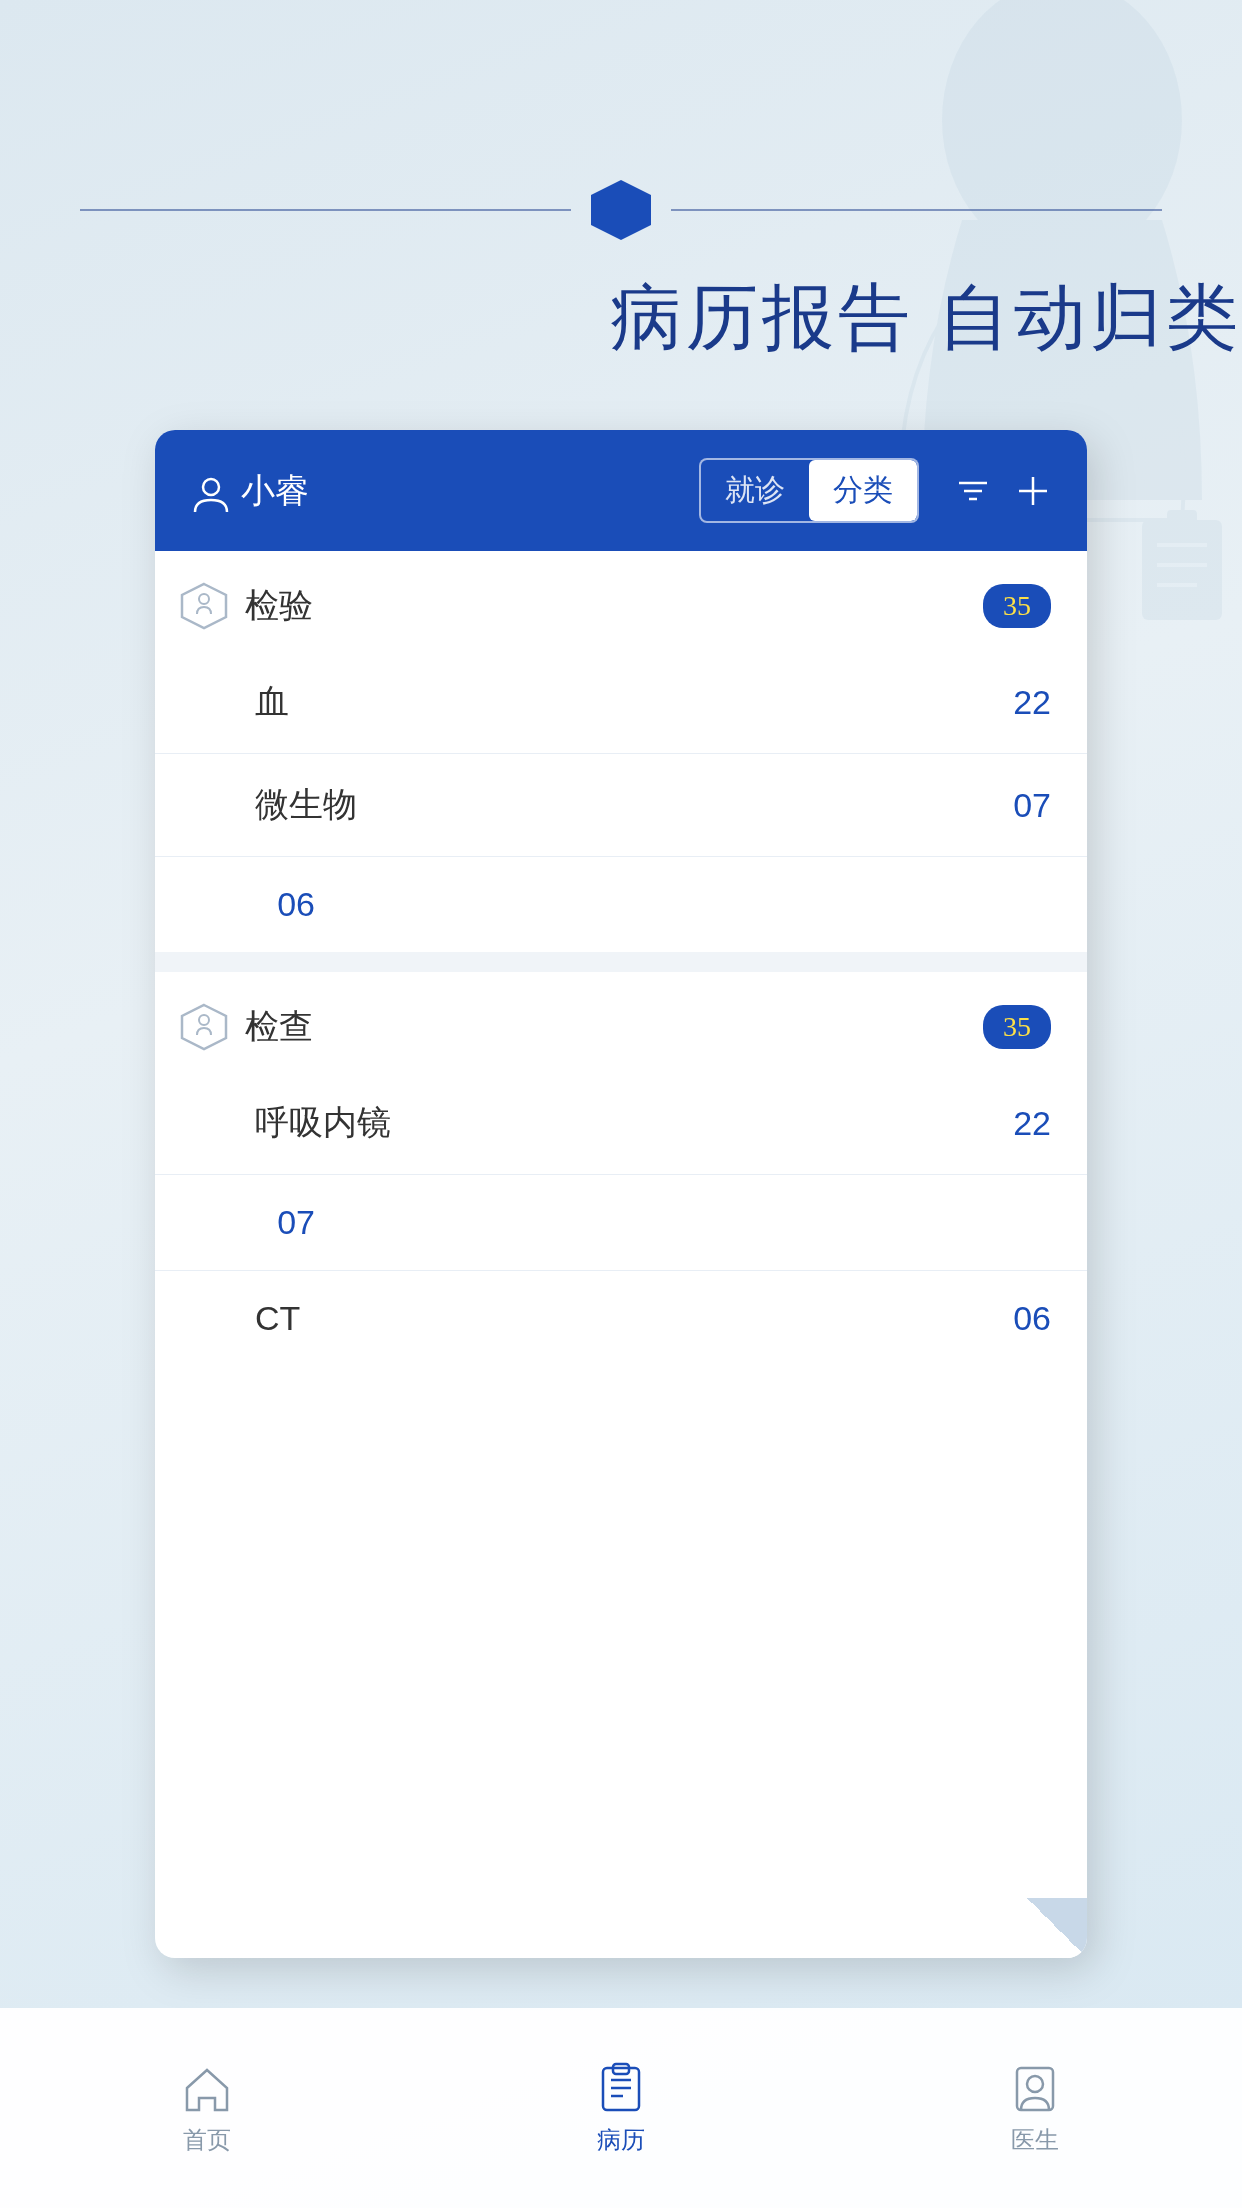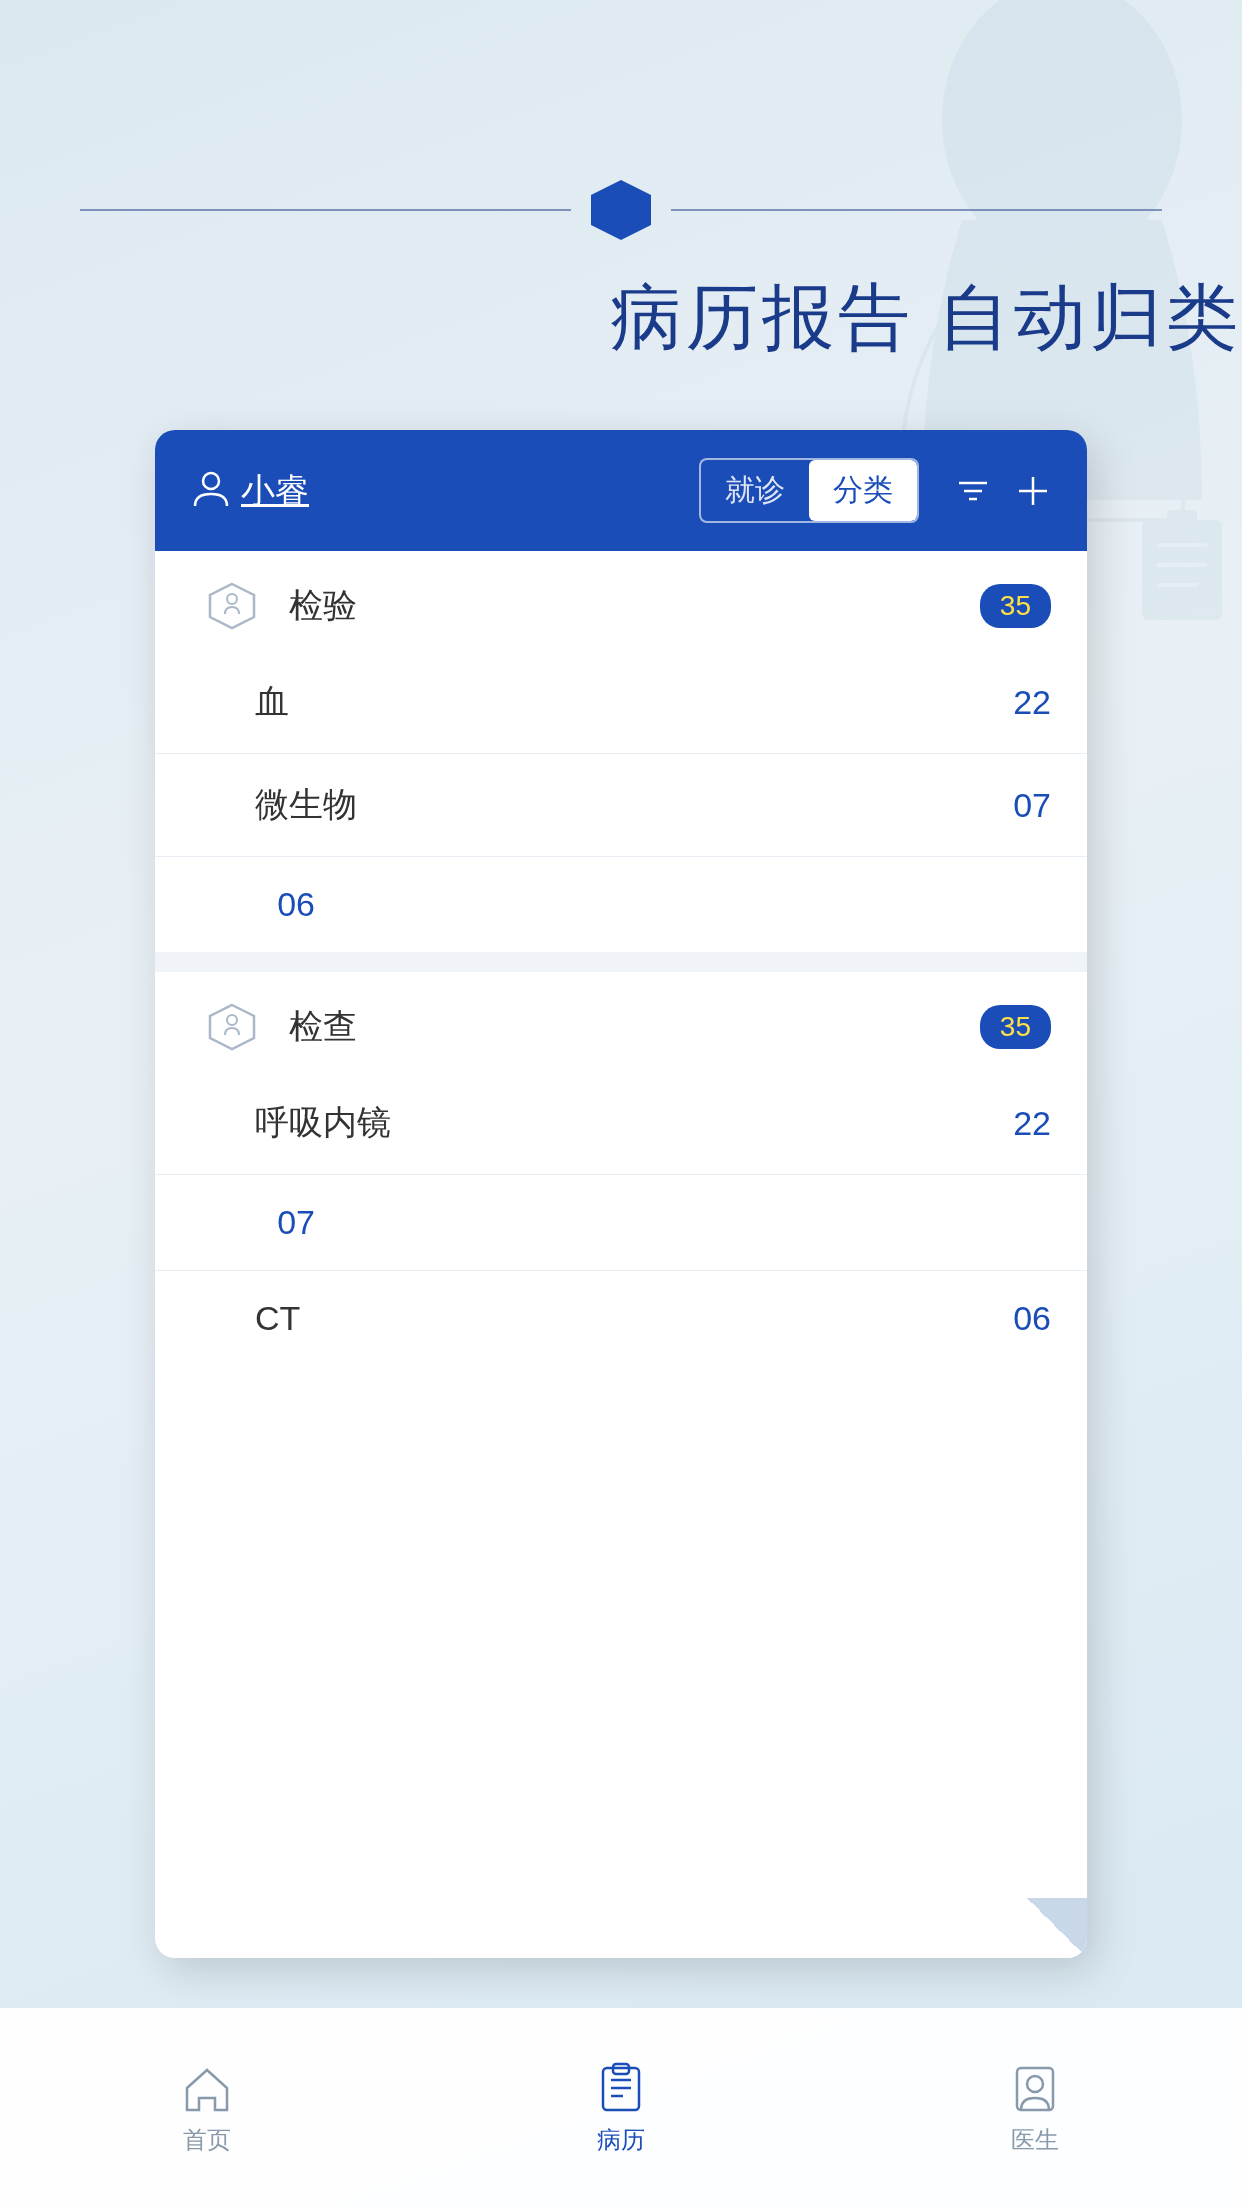--- a/index.html
+++ b/index.html
@@ -102,25 +102,24 @@
       background: #1a4db8;
       padding: 28px 36px;
       display: flex;
       align-items: center;
       gap: 20px;
       flex-shrink: 0;
     }
 
     .user-area {
       display: flex;
-      align-items: flex-start;
+      align-items: flex-end;
       gap: 10px;
       color: #fff;
       flex: 1;
-      text-decoration: underline;
     }
 
     .user-icon-svg {
       width: 40px;
       height: 40px;
       flex-shrink: 0;
     }
 
     .user-name {
       font-size: 34px;
@@ -170,22 +169,23 @@
     }
 
     
     .category-section {
       padding: 0;
     }
 
     .category-header {
       display: flex;
       align-items: center;
-      padding: 30px 36px 20px 52px;
-      gap: 32px;
+      padding: 30px 36px 20px 24px;
+      gap: 16px;
+      font-family: Liberation Serif, serif;
     }
 
     .category-icon {
       width: 50px;
       height: 50px;
       flex-shrink: 0;
     }
 
     .category-name {
       font-size: 34px;

